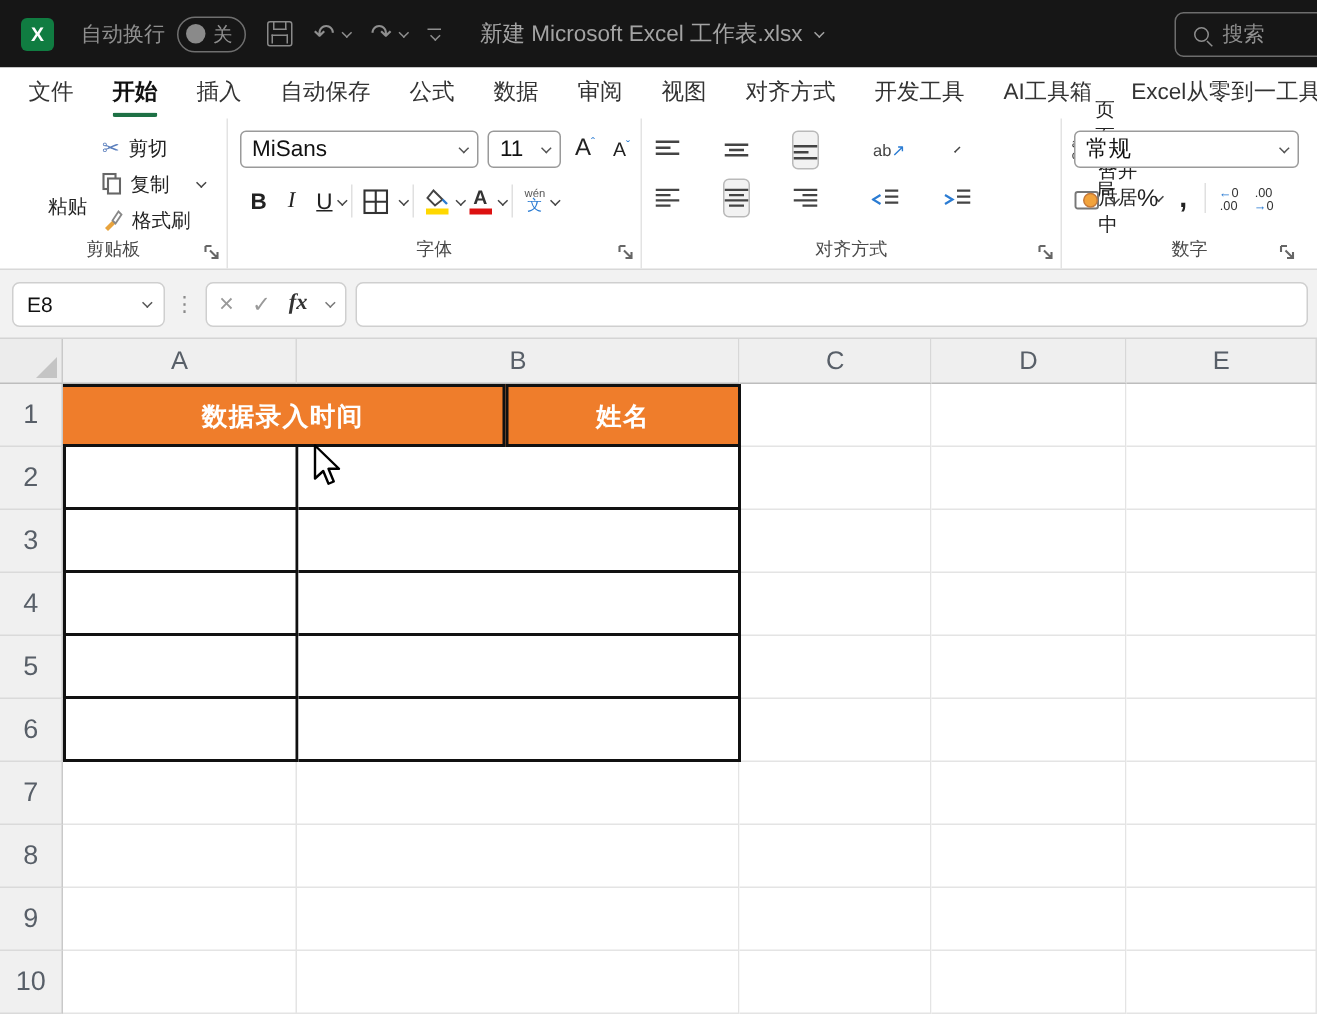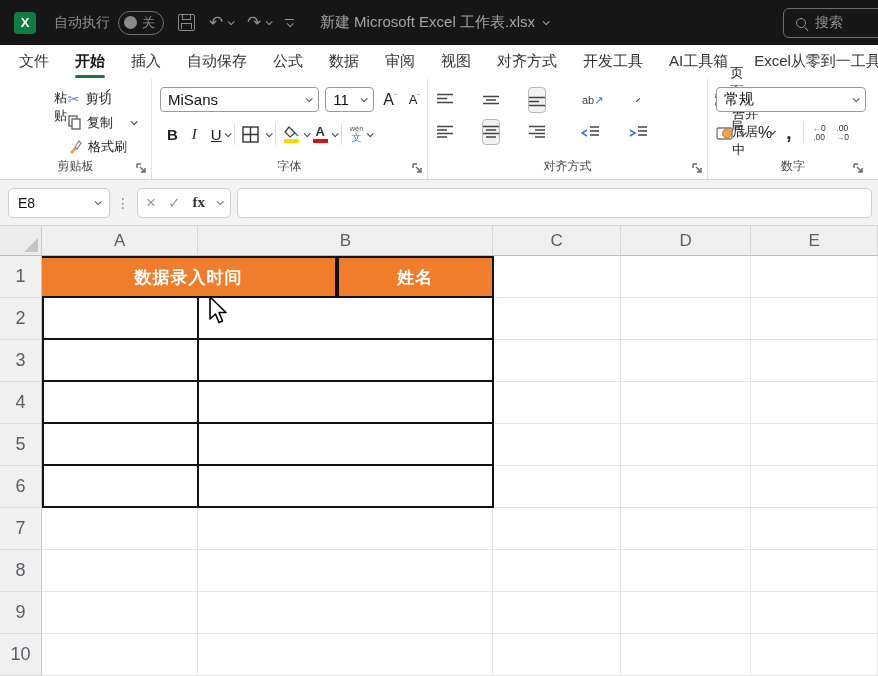--- a/index.html
+++ b/index.html
@@ -42,21 +42,21 @@
   
   .ribbon { position:absolute; left:0; top:79px; width:878px; height:101px; background:#fff;
     border-bottom:1px solid #d8d8d8; display:flex; }
   .rgroup { position:relative; height:100%; border-right:1px solid #e3e3e3; }
   .glabel { position:absolute; left:0; right:0; bottom:4px; text-align:center; font-size:12px; color:#4a4a4a; }
   .launcher { position:absolute; right:4px; bottom:5px; width:11px; height:11px; }
   .vsep { width:1px; background:#e0e0e0; margin:2px 4px; align-self:stretch; }
 
   
   .g-clip { width:152px; display:flex; padding:7px 6px 0 14px; gap:10px; }
-  .paste-big { display:flex; flex-direction:row; align-items:flex-start; width:44px;gap:40px; }
+  .paste-big { display:flex; flex-direction:column; align-items:flex-end; width:44px;gap:40px; }
   .paste-big .lbl { font-size:13px; color:#222; margin-top:3px; }
   .clip-col { display:flex; flex-direction:column; gap:5px; padding-top:3px; }
   .clip-col .row { display:flex; align-items:center; gap:6px; font-size:13px; color:#222; height:19px; }
 
   
   .g-font { width:276px; padding:8px 4px 0 8px; }
   .combo { border:1px solid #9a9a9a; border-radius:4px; height:25px; display:flex; align-items:center;
     padding:0 7px; font-size:15px; color:#111; justify-content:space-between; background:#fff; }
   .fg-row1 { display:flex; align-items:center; gap:6px; }
   .fg-row2 { display:flex; align-items:center; margin-top:9px; height:26px; }
@@ -80,21 +80,21 @@
   .stack2 .b { color:#2b7cd3; }
 
   
   .fbar { position:absolute; left:0; top:180px; width:878px; height:46px; background:#f2f2f2;
     border-bottom:1px solid #d4d4d4; display:flex; align-items:center; padding-left:8px; }
   .namebox { width:102px; height:30px; background:#fff; border:1px solid #cfcfcf; border-radius:5px;
     display:flex; align-items:center; justify-content:space-between; padding:0 9px; font-size:14px; color:#111; }
   .dots { color:#8a8a8a; font-size:14px; margin:0 6px; letter-spacing:1px; }
   .fx-box { height:30px; background:#fff; border:1px solid #cfcfcf; border-radius:5px; display:flex;
     align-items:center; padding:0 8px; gap:12px; color:#9a9a9a; font-size:15px; }
-  .fx { font-family:"Liberation Serif","DejaVu Serif",serif; color:#333; font-weight:bold; }
+  .fx { font-style:italic; font-family:"Liberation Serif","DejaVu Serif",serif; color:#333; font-weight:bold; }
   .finput { flex:1; height:30px; background:#fff; border:1px solid #cfcfcf; border-radius:5px; margin:0 6px; }
 
   
   .sheet { position:absolute; left:0; top:226px; width:878px; height:450px; background:#fff; }
   .colhead-row { display:flex; height:30px; }
   .corner { width:45px; height:30px; background:#ececec; border-right:1px solid #c9c9c9; border-bottom:1px solid #bdbdbd; position:relative; }
   .corner:after { content:""; position:absolute; right:3px; bottom:3px; border-left:14px solid transparent; border-bottom:14px solid #c4c4c4; }
   .colhead { height:30px; background:#efefef; border-right:1px solid #d7d7d7; border-bottom:1px solid #bdbdbd;
     display:flex; align-items:center; justify-content:center; font-size:17px; color:#585f68; }
   .srow { display:flex; height:42px; }
@@ -109,21 +109,21 @@
 
   .cursor { position:absolute; left:206px; top:295px; }
 </style>
 </head>
 <body>
 
 <div class="app">
 
   <div class="titlebar">
     <div class="xl-icon">X</div>
-    <span class="autosave">自动执行</span>
+    <span class="autosave">自动换行</span>
     <div class="toggle">
       <span class="knob"></span>
       <span class="state">关</span>
     </div>
     <div class="qat-btn">
         <span class="floppy"></span>
       </div>
     <div class="qat-btn">↶&nbsp;<span class="chev sm"></span></div>
     <div class="qat-btn">↷&nbsp;<span class="chev sm"></span></div>
     <div class="qat-sep">

